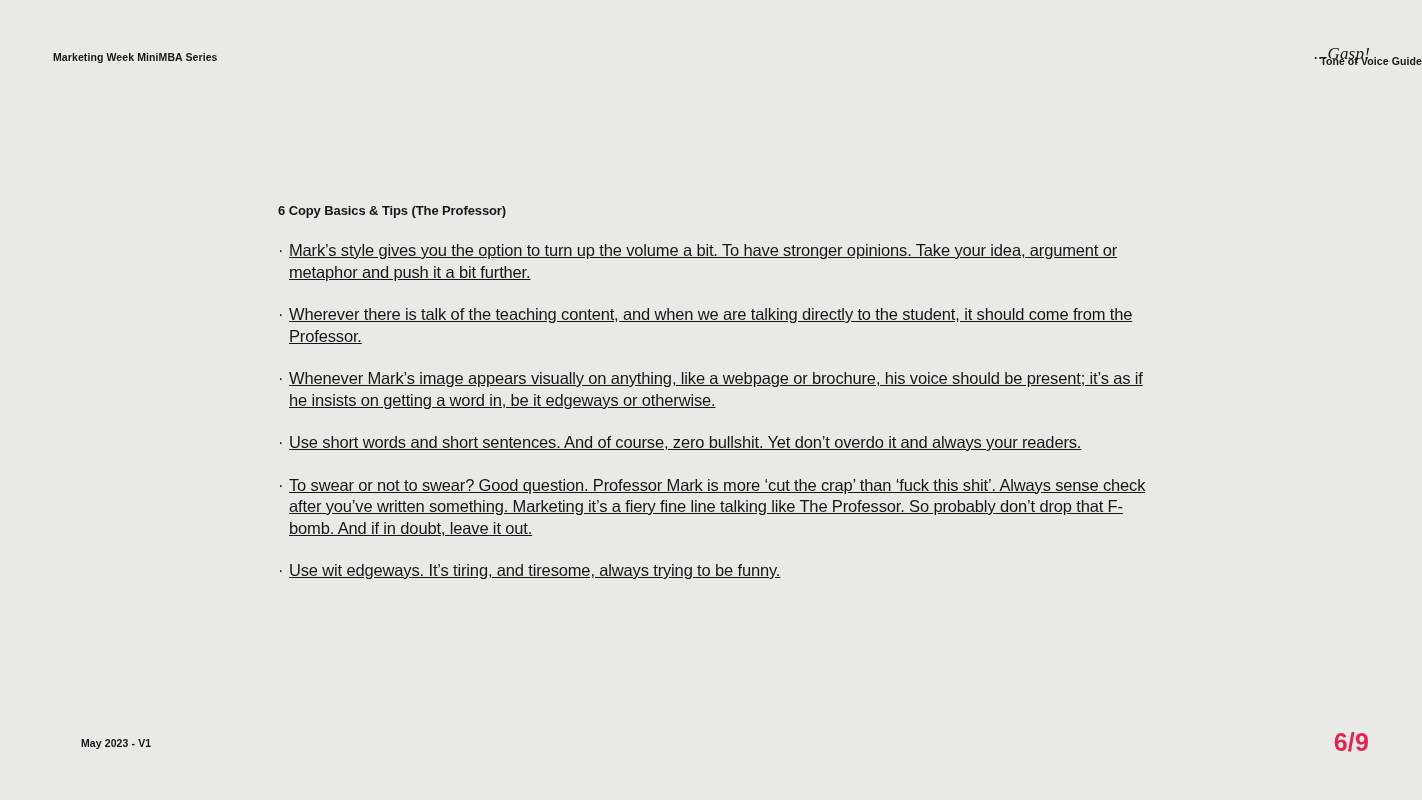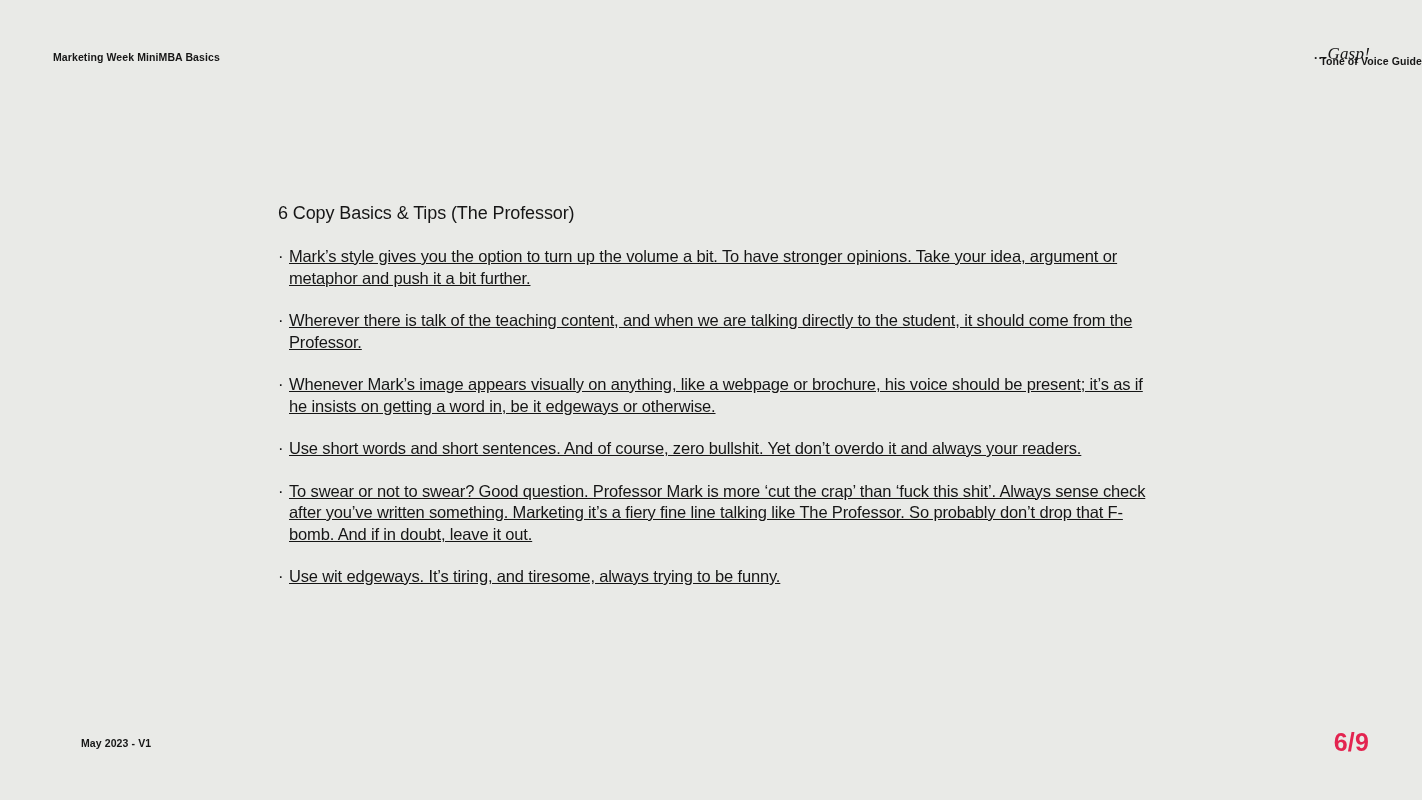--- a/index.html
+++ b/index.html
@@ -27,21 +27,21 @@
     position: absolute; top: 44px; right: 52px;
     font-family: "Liberation Serif", serif;
     font-style: italic;
     font-size: 17px;
     letter-spacing: 0.2px;
   }
   .content {
     position: absolute; top: 203px; left: 278px; width: 882px;
   }
   .title {
-    font-size: 18px; font-weight: 400;
+    font-size: 13px; font-weight: 700;
     letter-spacing: -0.1px;
     margin: 0 0 22px 0;
   }
   .bullet-list { list-style: none; margin: 0; padding: 0; }
   .bullet-item {
     display: flex;
     font-size: 16.5px;
     line-height: 21.5px;
     letter-spacing: -0.15px;
     margin: 0 0 21px 0;
@@ -57,21 +57,21 @@
     font-size: 25px; font-weight: 700;
     color: var(--accent, #e32450);
     letter-spacing: 0.2px;
   }
 </style>
 </head>
 <body style="--bg: #e9eae7; --fg: #161616; --accent: #e32450;">
 
 <div class="slide">
 
-  <div class="header-left">Marketing Week MiniMBA Basics</div>
+  <div class="header-left">Marketing Week MiniMBA Series</div>
 
   <div class="header-center">Tone of Voice Guide</div>
 
   <div class="logo">...Gasp!</div>
 
   <div class="content">
     <h1 class="title">6 Copy Basics &amp; Tips (The Professor)</h1>
 
     <ul class="bullet-list">
       <li class="bullet-item">

